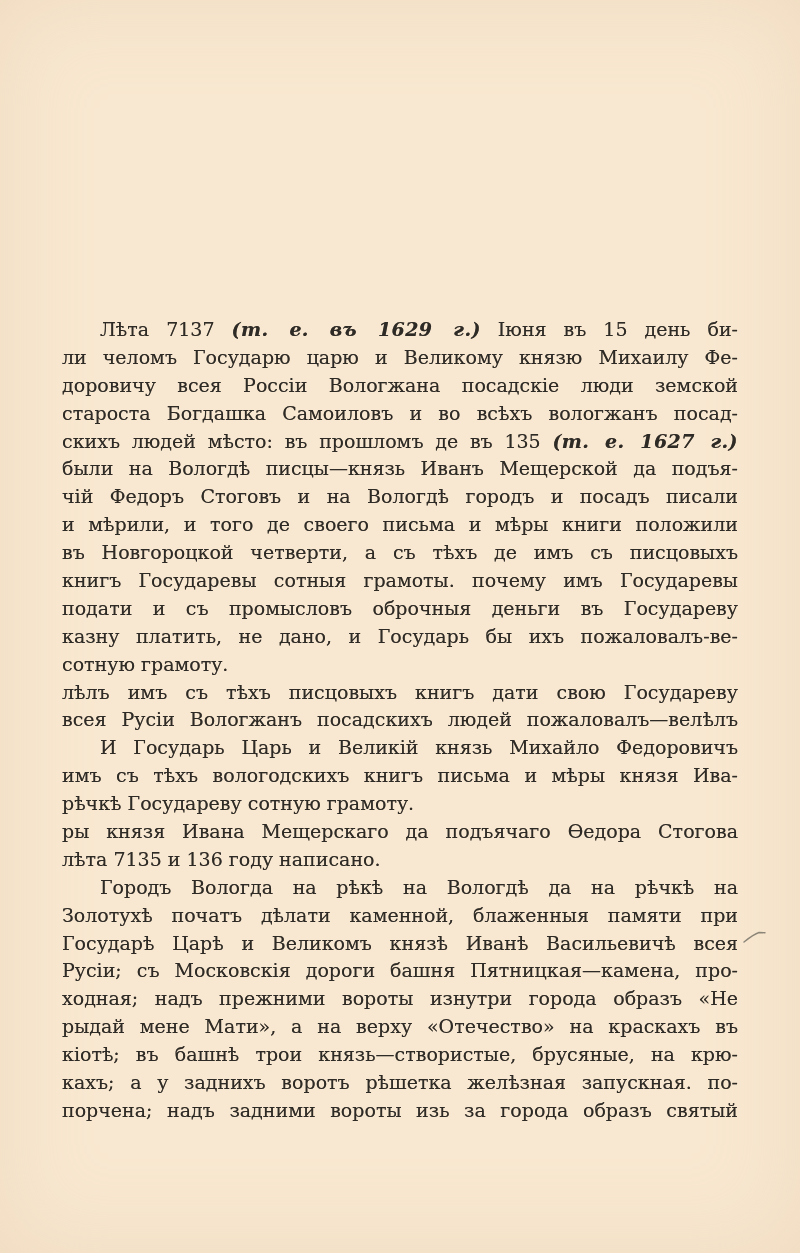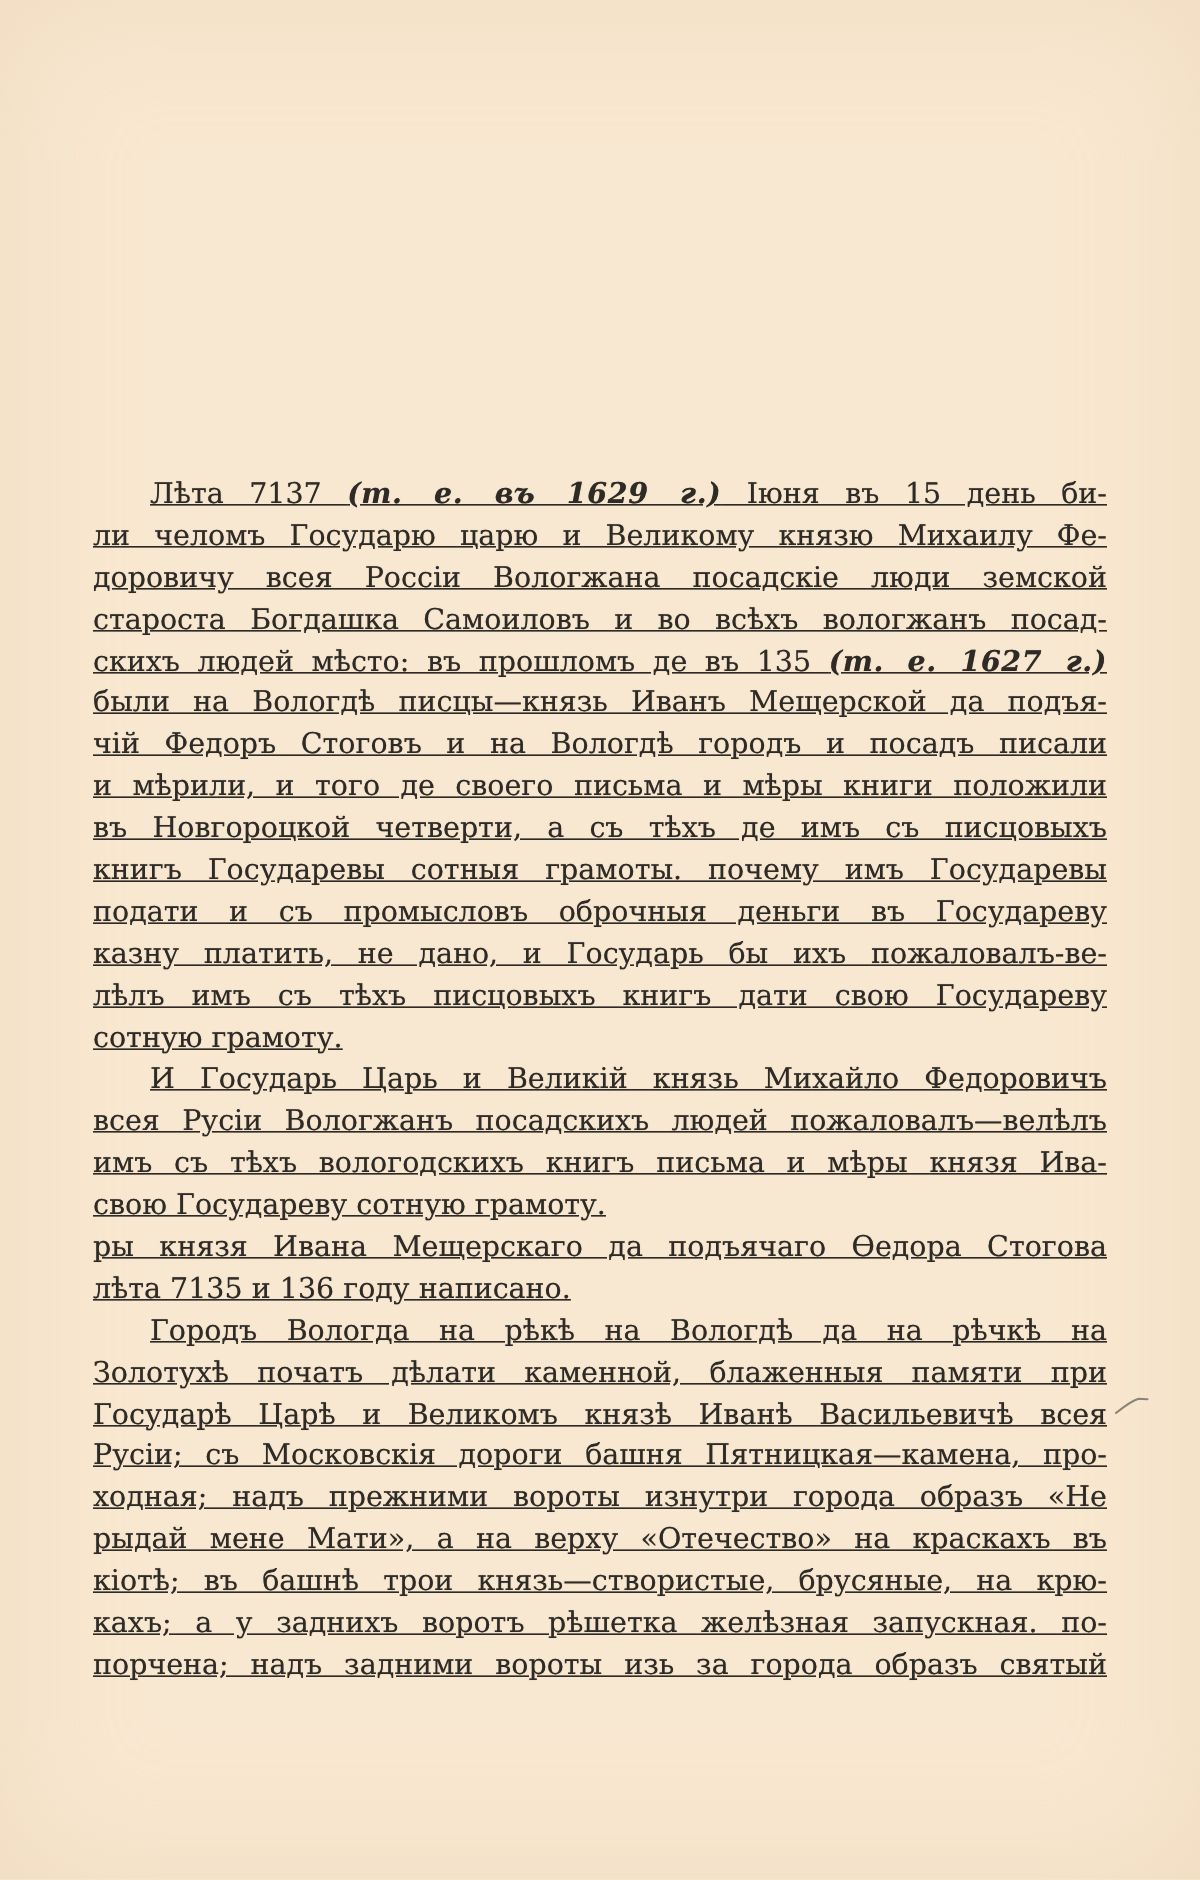--- a/index.html
+++ b/index.html
@@ -18,21 +18,20 @@
   .text-block {
     position: absolute;
     left: 62px;
     top: 316px;
     width: 676px;
     font-family: "DejaVu Serif", serif;
     font-size: 19px;
     line-height: 27.9px;
     color: #2e2a25;
     text-shadow: 0 0 0.5px rgba(46, 42, 37, 0.55);
-    text-decoration: underline;
   }
   .para { margin: 0; }
   .line {
     height: 27.9px;
     text-align: justify;
     text-align-last: justify;
     overflow: hidden;
   }
   .line.first { text-indent: 38px; }
   .line.end { text-align-last: left; }
@@ -62,28 +61,28 @@
         <div class="line"><span class="">доровичу всея Россіи Вологжана посадскіе люди земской</span></div>
         <div class="line"><span class="">староста Богдашка Самоиловъ и во всѣхъ вологжанъ посад-</span></div>
         <div class="line"><span class="">скихъ людей мѣсто: въ прошломъ де въ 135 </span><i class="em">(т. е. 1627 г.)</i></div>
         <div class="line"><span class="">были на Вологдѣ писцы—князь Иванъ Мещерской да подъя-</span></div>
         <div class="line"><span class="">чій Федоръ Стоговъ и на Вологдѣ городъ и посадъ писали</span></div>
         <div class="line"><span class="">и мѣрили, и того де своего письма и мѣры книги положили</span></div>
         <div class="line"><span class="">въ Новгороцкой четверти, а съ тѣхъ де имъ съ писцовыхъ</span></div>
         <div class="line"><span class="">книгъ Государевы сотныя грамоты. почему имъ Государевы</span></div>
         <div class="line"><span class="">подати и съ промысловъ оброчныя деньги въ Государеву</span></div>
         <div class="line"><span class="">казну платить, не дано, и Государь бы ихъ пожаловалъ-ве-</span></div>
+        <div class="line end"><span class="">сотную грамоту.</span></div>
         <div class="line"><span class="">лѣлъ имъ съ тѣхъ писцовыхъ книгъ дати свою Государеву</span></div>
-        <div class="line end"><span class="">сотную грамоту.</span></div>
       </div>
       <div class="para">
+        <div class="line"><span class="">всея Русіи Вологжанъ посадскихъ людей пожаловалъ—велѣлъ</span></div>
         <div class="line first"><span class="">И Государь Царь и Великій князь Михайло Федоровичъ</span></div>
-        <div class="line"><span class="">всея Русіи Вологжанъ посадскихъ людей пожаловалъ—велѣлъ</span></div>
         <div class="line"><span class="">имъ съ тѣхъ вологодскихъ книгъ письма и мѣры князя Ива-</span></div>
-        <div class="line end"><span class="">свою Государеву сотную грамоту.</span></div>
+        <div class="line end"><span class="">рѣчкѣ Государеву сотную грамоту.</span></div>
       </div>
       <div class="para">
         <div class="line"><span class="">ры князя Ивана Мещерскаго да подъячаго Ѳедора Стогова</span></div>
         <div class="line end"><span class="">лѣта 7135 и 136 году написано.</span></div>
       </div>
       <div class="para">
         <div class="line first"><span class="">Городъ Вологда на рѣкѣ на Вологдѣ да на рѣчкѣ на</span></div>
         <div class="line"><span class="">Золотухѣ початъ дѣлати каменной, блаженныя памяти при</span></div>
         <div class="line"><span class="">Государѣ Царѣ и Великомъ князѣ Иванѣ Васильевичѣ всея</span></div>
         <div class="line"><span class="">Русіи; съ Московскія дороги башня Пятницкая—камена, про-</span></div>

